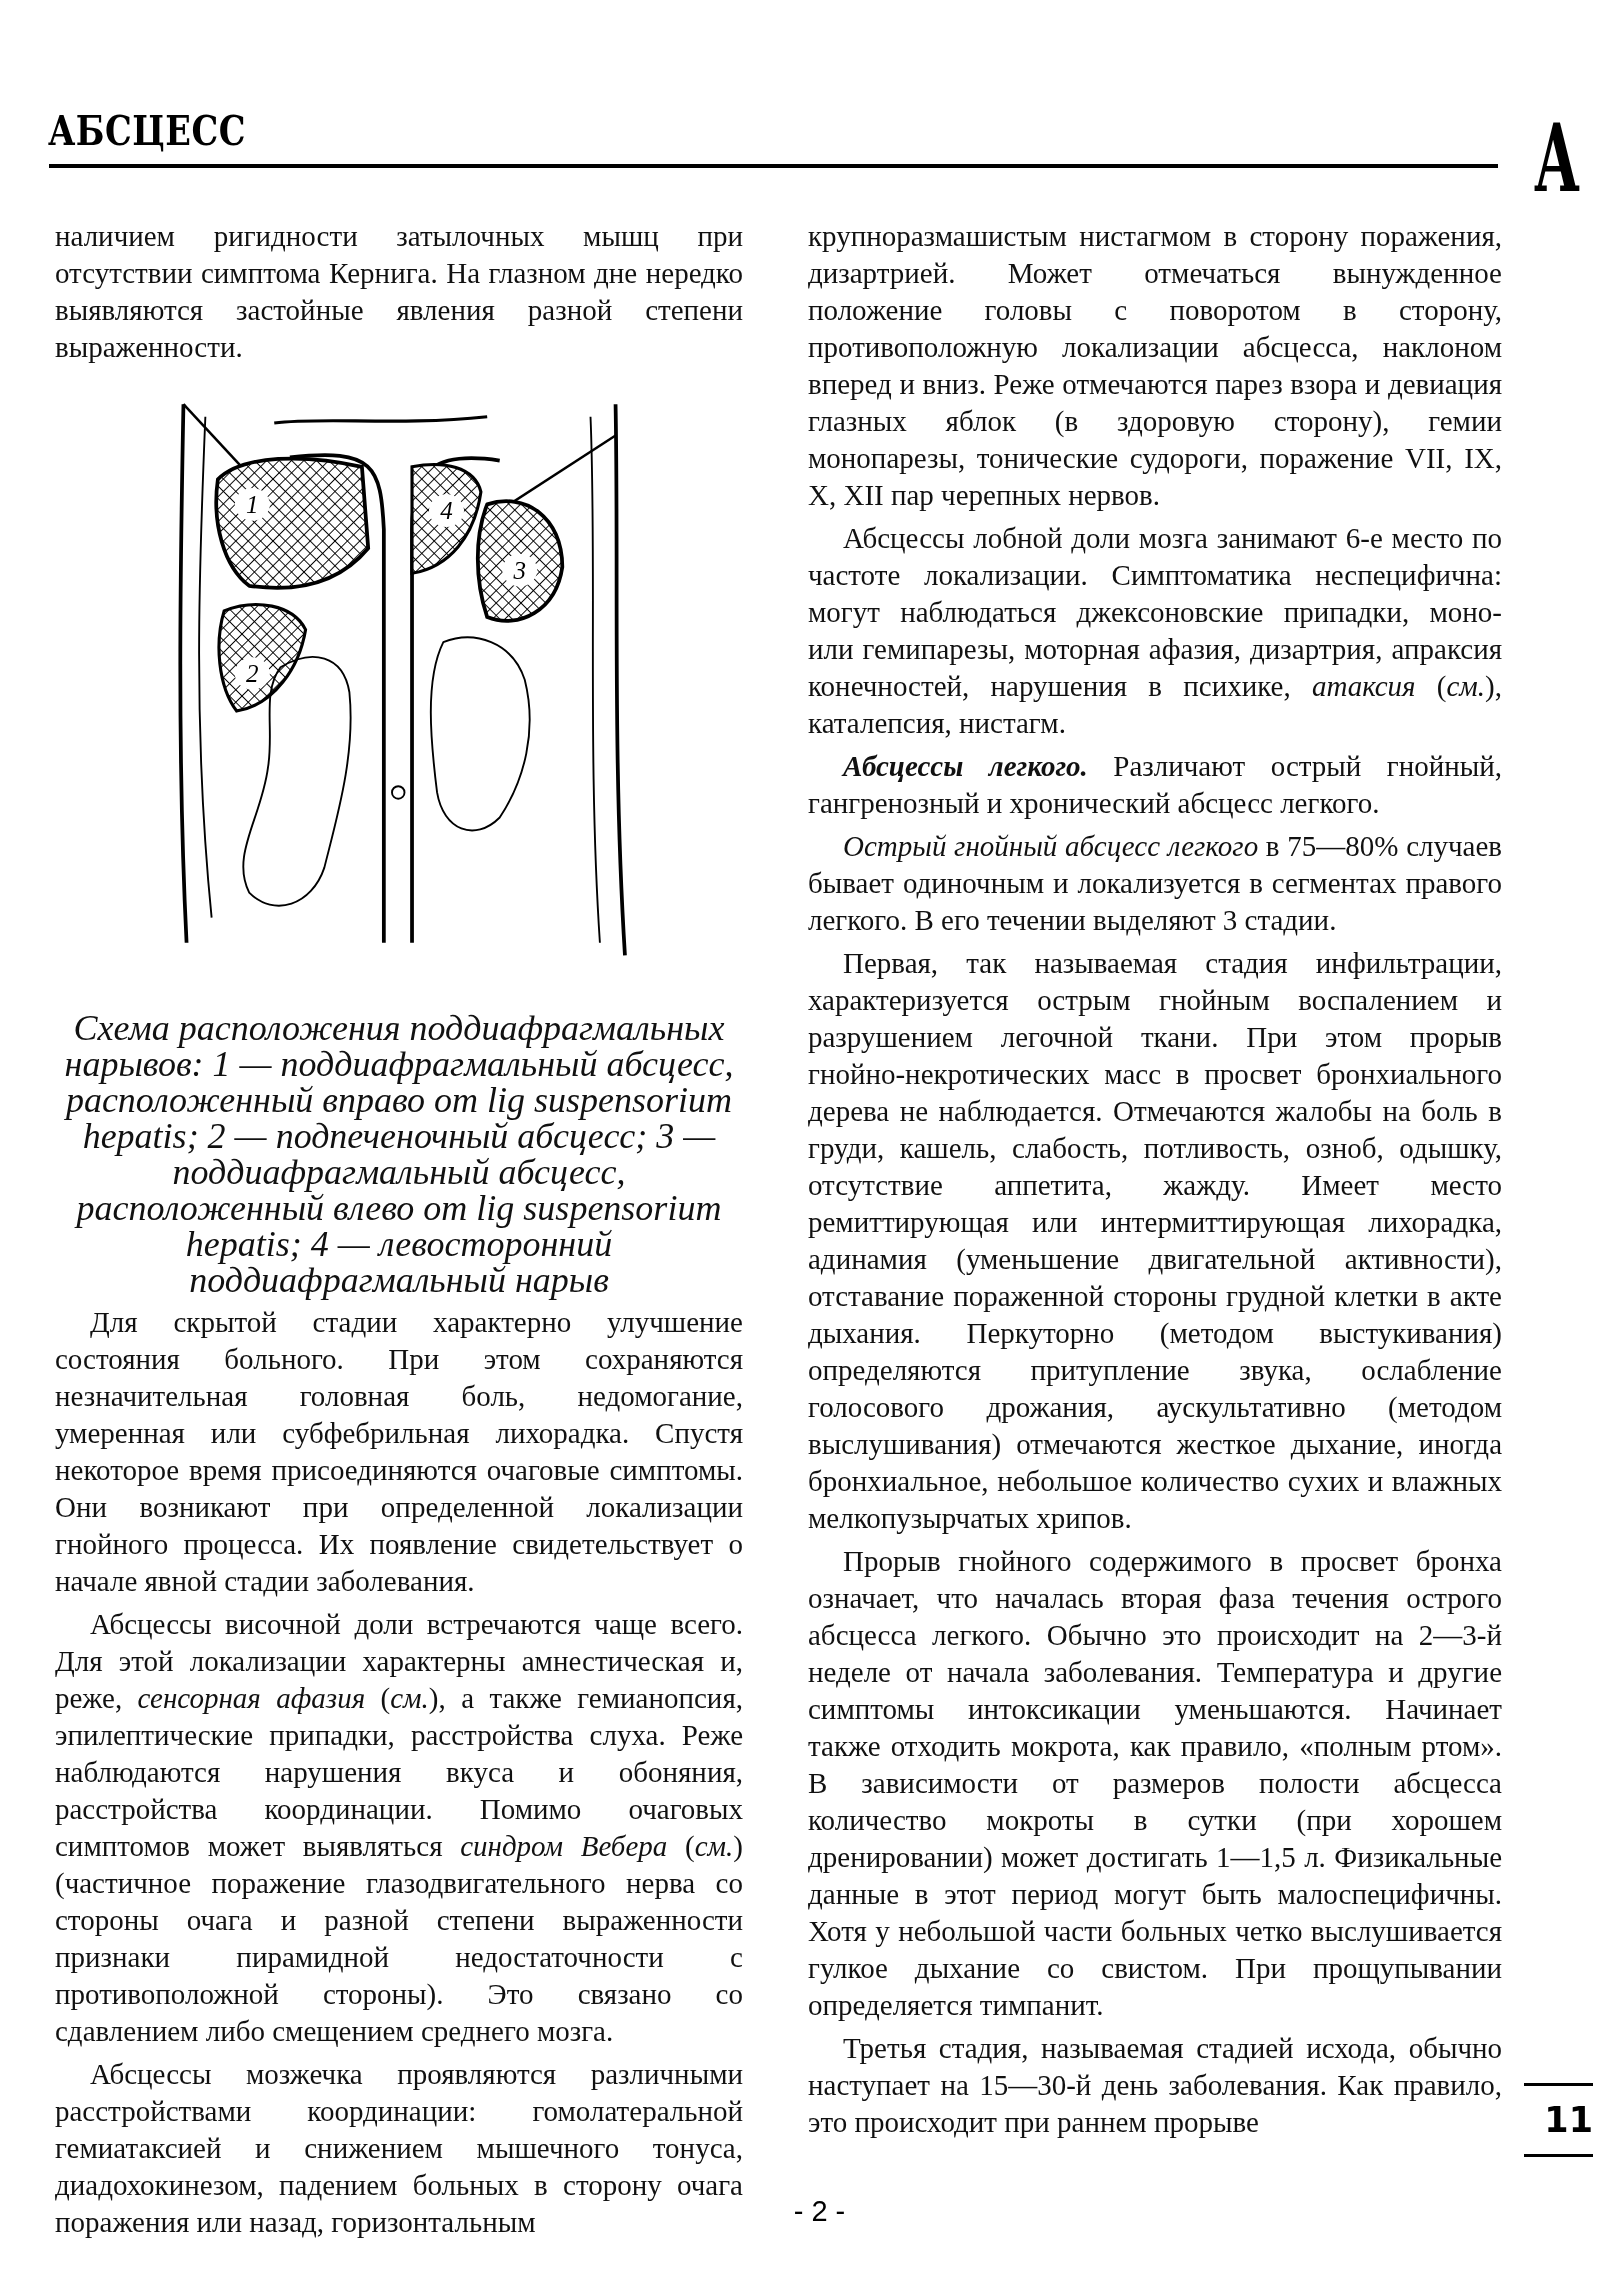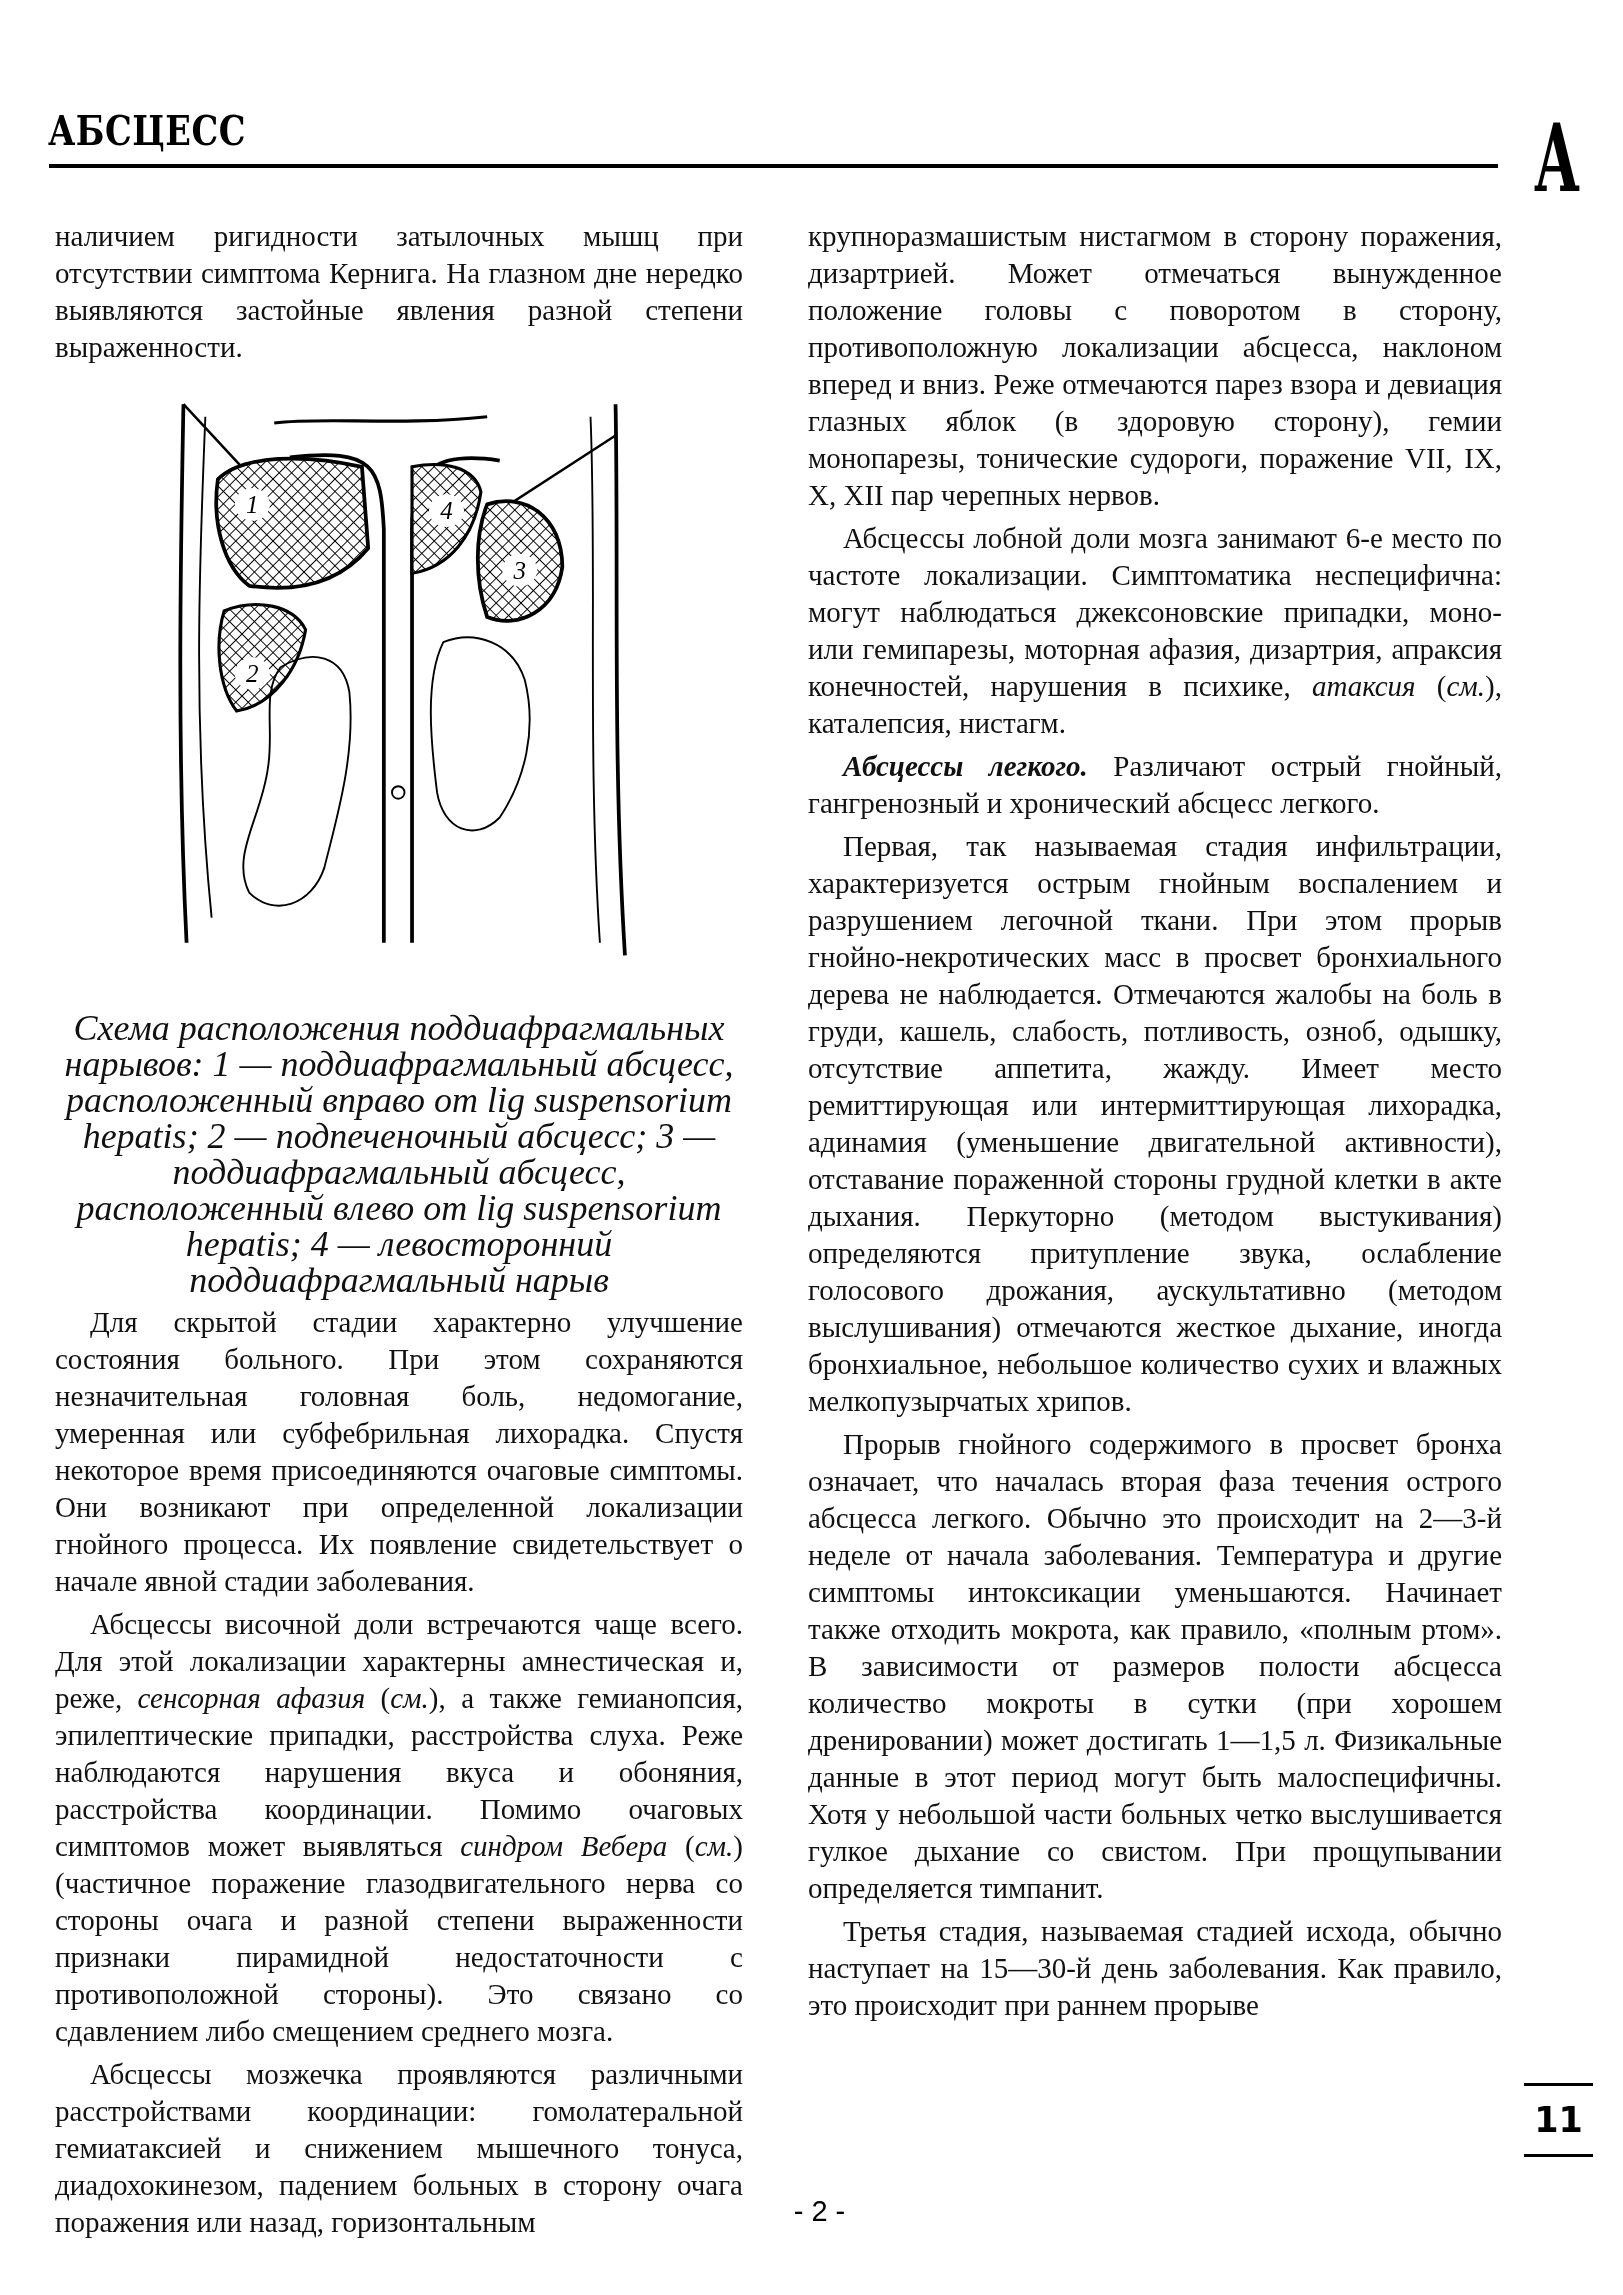--- a/index.html
+++ b/index.html
@@ -37,21 +37,21 @@
   .figure svg { width: 100%; height: 100%; display: block; }
   .figure-caption {
     font-family: "Liberation Serif", serif; font-style: italic;
     font-size: 36px; line-height: 36px; text-align: center; margin: 0 0 17.5px 0;
   }
 
   .page-tab { position: absolute; left: 1516px; top: 2083px; width: 69px; }
   .page-tab .rule { height: 3.1px; background: #000; }
   .page-tab .num {
     font-family: "DejaVu Sans", sans-serif; font-weight: bold;
-    font-size: 35px; line-height: 68px; text-align: center; color: #000;
+    font-size: 35px; line-height: 68px; text-align: right; color: #000;
   }
   .footer-num {
     position: absolute; left: 0; width: 1623px; top: 2195px;
     text-align: center; font-family: "Liberation Sans", sans-serif; font-size: 29px; color: #000;
   }
 </style>
 </head>
 <body>
 
 <div class="page">
@@ -118,20 +118,21 @@
 
     <p class="ind">Для скрытой стадии характерно улучшение состояния больного. При этом сохраняются незначительная головная боль, недомогание, умеренная или субфебрильная лихорадка. Спустя некоторое время присоединяются очаговые симптомы. Они возникают при определенной локализации гнойного процесса. Их появление свидетельствует о начале явной стадии заболевания.</p>
     <p class="ind"><span>Абсцессы височной доли встречаются чаще всего. Для этой локализации характерны амнестическая и, реже, </span><span class="it">сенсорная афазия</span><span> (</span><span class="it">см.</span><span>), а также гемианопсия, эпилептические припадки, расстройства слуха. Реже наблюдаются нарушения вкуса и обоняния, расстройства координации. Помимо очаговых симптомов может выявляться </span><span class="it">синдром Вебера</span><span> (</span><span class="it">см.</span><span>) (частичное поражение глазодвигательного нерва со стороны очага и разной степени выраженности признаки пирамидной недостаточности с противоположной стороны). Это связано со сдавлением либо смещением среднего мозга.</span></p>
     <p class="ind">Абсцессы мозжечка проявляются различными расстройствами координации: гомолатеральной гемиатаксией и снижением мышечного тонуса, диадохокинезом, падением больных в сторону очага поражения или назад, горизонтальным</p>
   </div>
 
   <div class="col col-right">
     <p>крупноразмашистым нистагмом в сторону поражения, дизартрией. Может отмечаться вынужденное положение головы с поворотом в сторону, противоположную локализации абсцесса, наклоном вперед и вниз. Реже отмечаются парез взора и девиация глазных яблок (в здоровую сторону), гемии монопарезы, тонические судороги, поражение VII, IX, X, XII пар черепных нервов.</p>
     <p class="ind"><span>Абсцессы лобной доли мозга занимают 6-е место по частоте локализации. Симптоматика неспецифична: могут наблюдаться джексоновские припадки, моно- или гемипарезы, моторная афазия, дизартрия, апраксия конечностей, нарушения в психике, </span><span class="it">атаксия</span><span> (</span><span class="it">см.</span><span>), каталепсия, нистагм.</span></p>
     <p class="ind"><span class="bi">Абсцессы легкого.</span><span> Различают острый гнойный, гангренозный и хронический абсцесс легкого.</span></p>
+    <p class="ind"><span class="it">Острый гнойный абсцесс легкого</span><span> в 75—80% случаев бывает одиночным и локализуется в сегментах правого легкого. В его течении выделяют 3 стадии.</span></p>
     <p class="ind">Первая, так называемая стадия инфильтрации, характеризуется острым гнойным воспалением и разрушением легочной ткани. При этом прорыв гнойно-некротических масс в просвет бронхиального дерева не наблюдается. Отмечаются жалобы на боль в груди, кашель, слабость, потливость, озноб, одышку, отсутствие аппетита, жажду. Имеет место ремиттирующая или интермиттирующая лихорадка, адинамия (уменьшение двигательной активности), отставание пораженной стороны грудной клетки в акте дыхания. Перкуторно (методом выстукивания) определяются притупление звука, ослабление голосового дрожания, аускультативно (методом выслушивания) отмечаются жесткое дыхание, иногда бронхиальное, небольшое количество сухих и влажных мелкопузырчатых хрипов.</p>
     <p class="ind">Прорыв гнойного содержимого в просвет бронха означает, что началась вторая фаза течения острого абсцесса легкого. Обычно это происходит на 2—3-й неделе от начала заболевания. Температура и другие симптомы интоксикации уменьшаются. Начинает также отходить мокрота, как правило, «полным ртом». В зависимости от размеров полости абсцесса количество мокроты в сутки (при хорошем дренировании) может достигать 1—1,5 л. Физикальные данные в этот период могут быть малоспецифичны. Хотя у небольшой части больных четко выслушивается гулкое дыхание со свистом. При прощупывании определяется тимпанит.</p>
     <p class="ind">Третья стадия, называемая стадией исхода, обычно наступает на 15—30-й день заболевания. Как правило, это происходит при раннем прорыве</p>
   </div>
 
   <div class="page-tab">
     <div class="rule"></div>
     <div class="num">11</div>
     <div class="rule"></div>
   </div>

